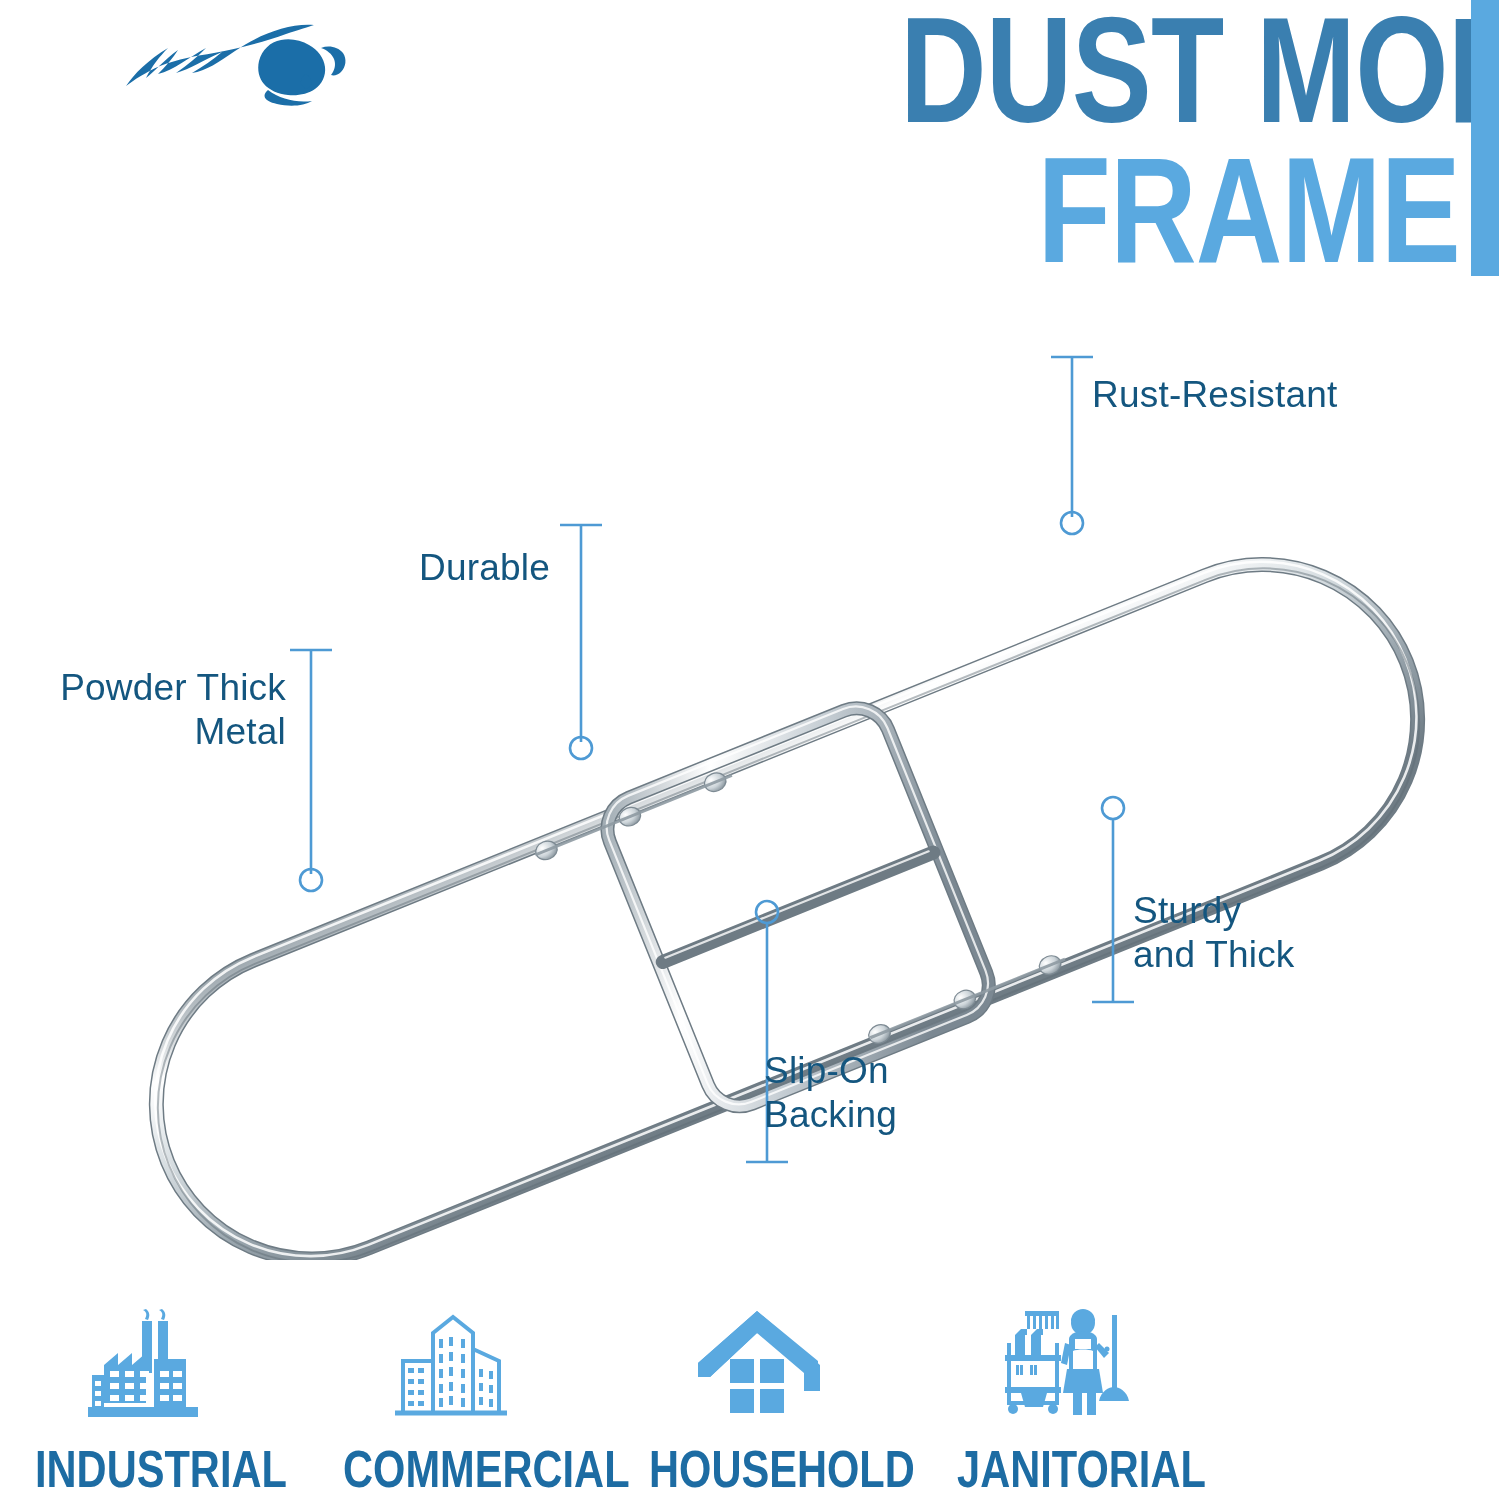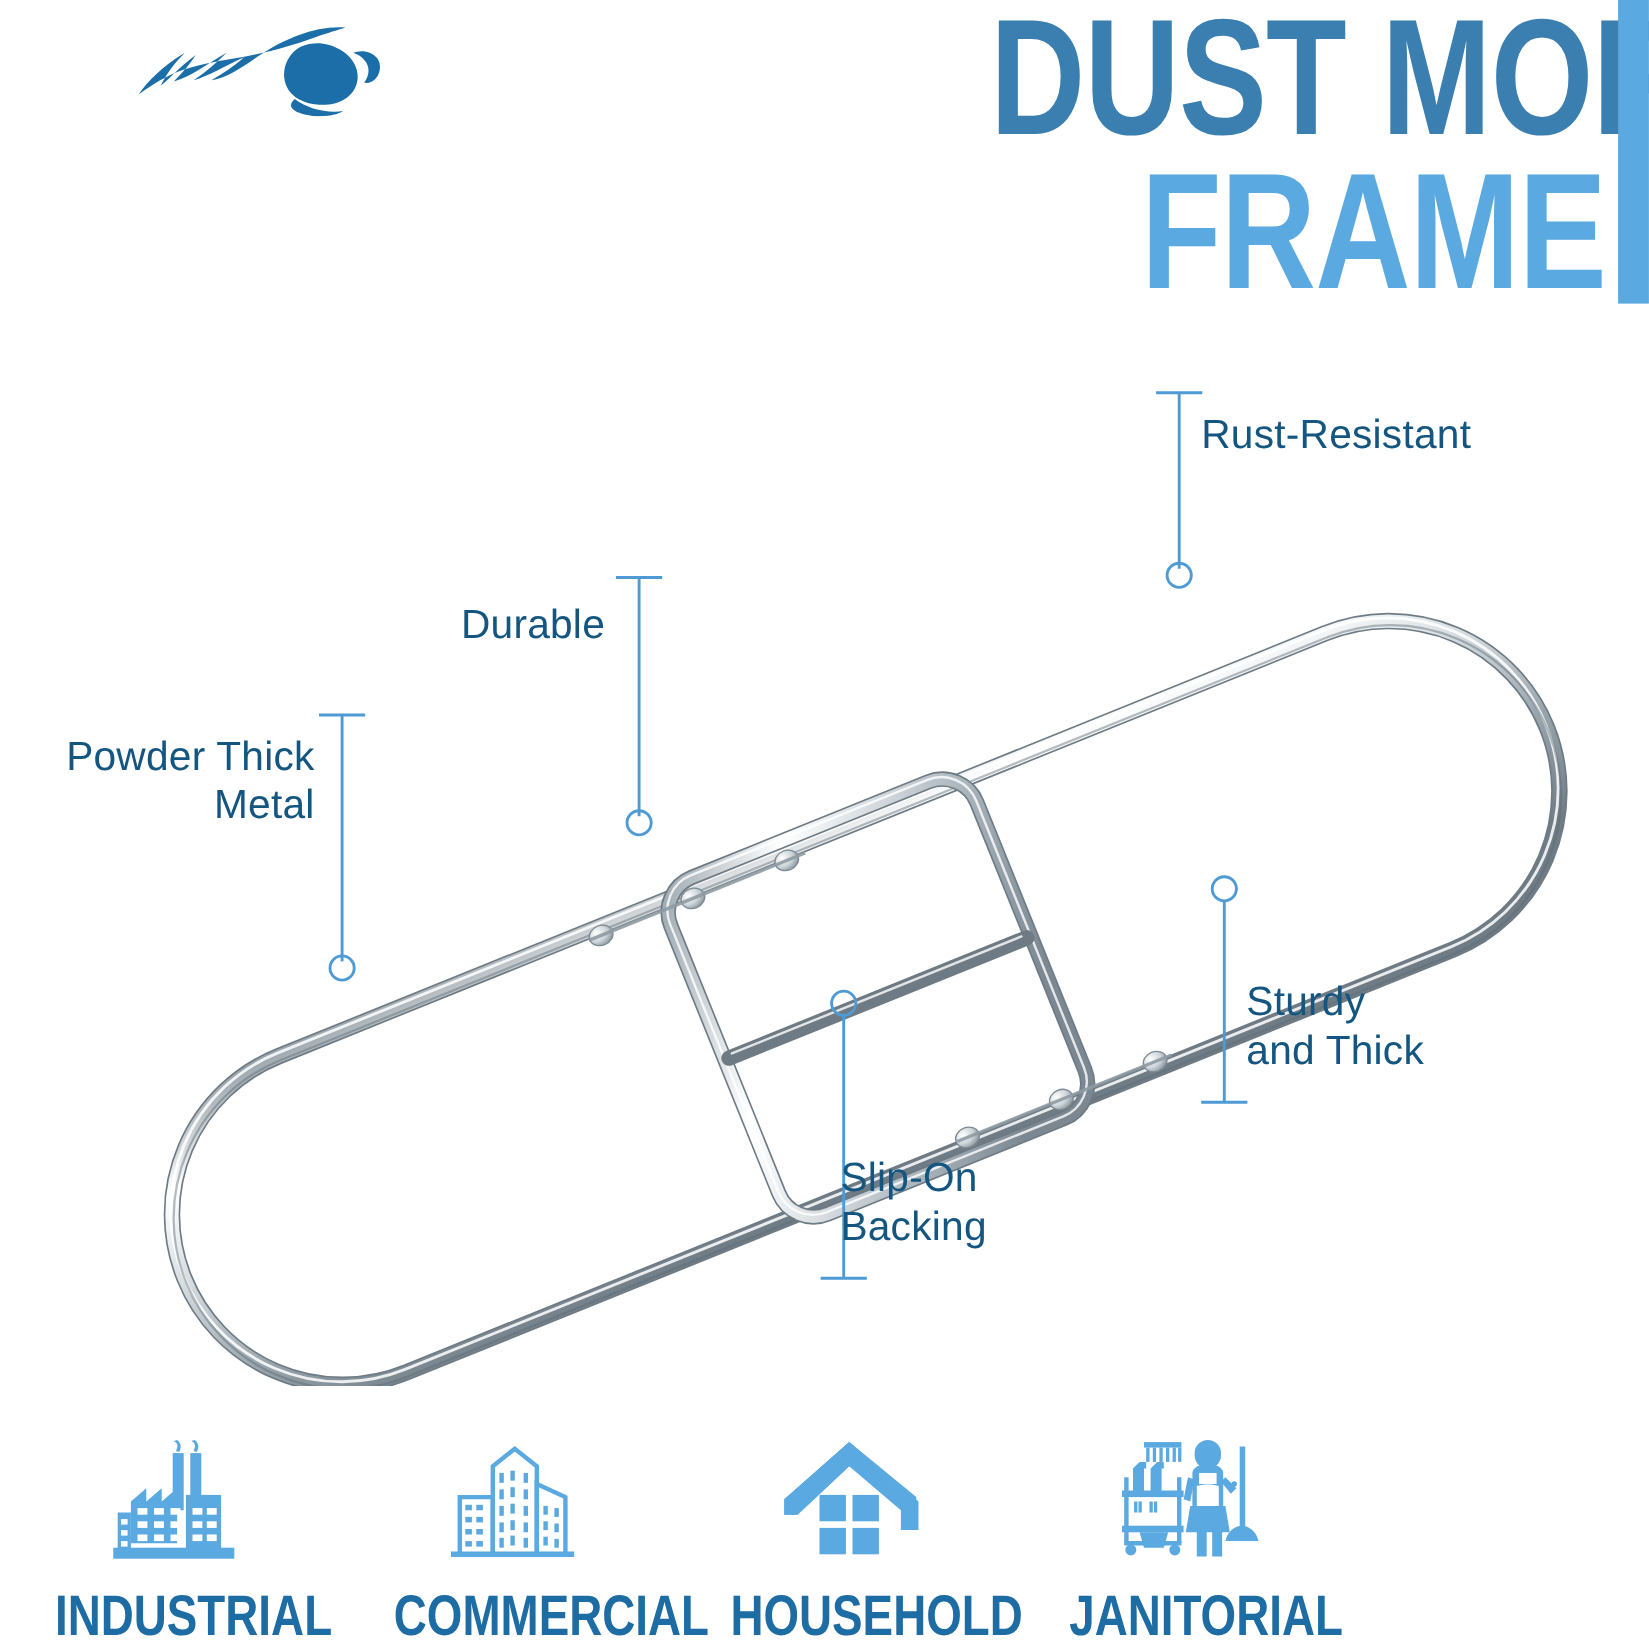--- a/index.html
+++ b/index.html
@@ -80,21 +80,20 @@
     letter-spacing:0.2px;
     white-space:pre-line;
   }
   .callout-label.right-align { text-align:right; }
 
   
   #category-row {
     position:absolute; left:0; top:1290px;
     width:1313px; height:210px;
     display:flex;
-    padding-left:15px;
   }
   .category-item {
     width:270px;
     position:relative;
   }
   .category-item .icon-holder {
     height:135px;
     display:flex; align-items:flex-end; justify-content:center;
   }
   .category-item .category-label {

